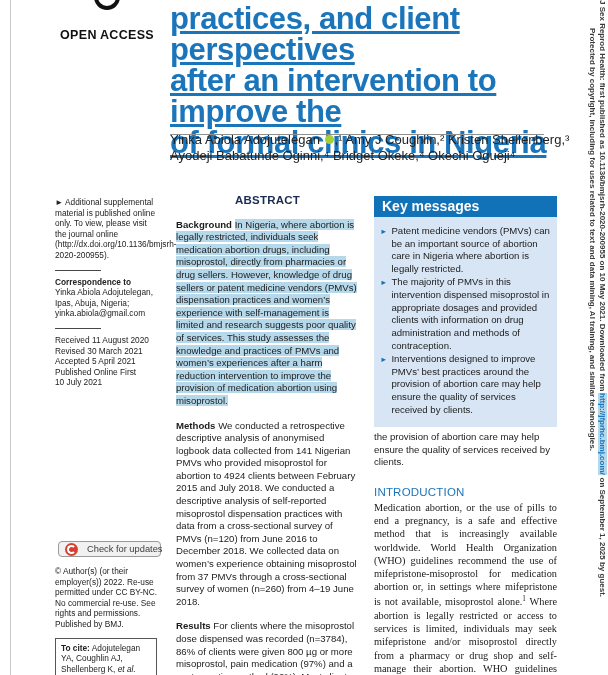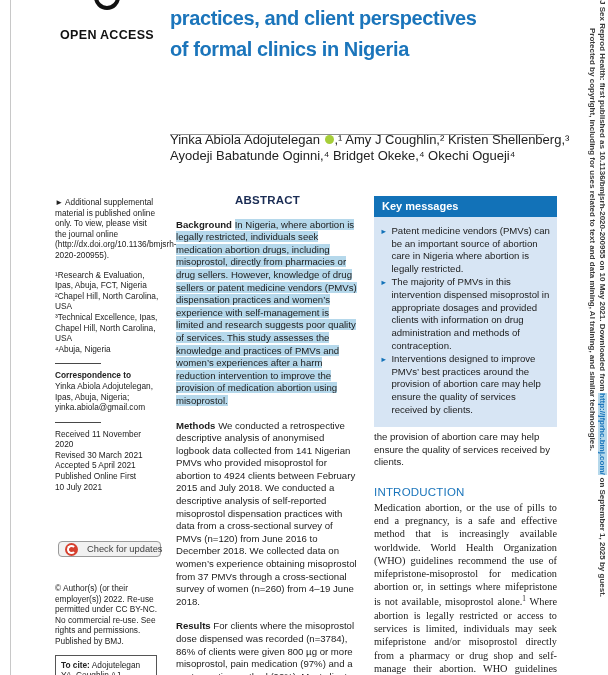--- a/index.html
+++ b/index.html
@@ -16,21 +16,21 @@
   .oa { position:absolute; left:55px; top:0; width:104px; text-align:center; }
   .oa-clip { height:13px; overflow:hidden; }
   .oa-lock { width:26px; height:26px; border:4px solid #111; border-radius:50%;
              margin:-16px auto 0; position:relative; }
   .oa-lock::after { content:""; position:absolute; left:6px; top:6px; width:6px; height:6px;
              background:#111; border-radius:50%; }
   .oa-label { font-weight:bold; font-size:12.5px; letter-spacing:0.3px; color:#111; margin-top:15px; }
 
   
   .title-block { position:absolute; left:170px; top:3px; width:392px; }
-  .title-line { font-size:20px; font-weight:bold; color:#1b75bb; line-height:31px; letter-spacing:-0.4px; }
+  .title-line { font-size:31px; font-weight:bold; color:#1b75bb; line-height:31px; letter-spacing:-0.4px;text-decoration:underline; }
   .title-rule { position:absolute; left:170px; top:134px; width:374px; height:1px; background:#8f8f8f; }
   .authors { position:absolute; left:170px; top:132px; width:402px; font-size:13px; line-height:15.5px; color:#222; }
   .orcid { display:inline-block; width:9px; height:9px; border-radius:50%; background:#a6ce39; vertical-align:baseline; margin:0 1px; }
 
   
   .sidebar { position:absolute; left:55px; top:197px; width:105px;
              font-size:8.3px; line-height:10.6px; color:#222; }
   .sidebar .blk { margin:0 0 9px 0; }
   .aff div { margin:0; }
   .side-rule { border:0; border-top:1px solid #474747; width:46px; margin:7px 0 6px 0; }
@@ -38,35 +38,35 @@
 
   .bottom-left { position:absolute; left:55px; top:541px; width:110px;
                  font-size:8.3px; line-height:10.6px; color:#222; }
   .check-btn { display:flex; align-items:center; gap:9px; width:103px; height:16px;
                border:1px solid #9a9a9a; border-radius:4px; background:#f1f1f1;
                padding:0 6px; margin-left:3px; cursor:pointer; }
   .crossmark { width:13px; height:13px; border-radius:50%; background:#d6402f; position:relative; flex:none; }
   .crossmark::after { content:""; position:absolute; left:2px; top:2px; width:5px; height:5px;
                border:2px solid #fff; border-radius:50%; border-right-color:transparent; }
   .check-label { font-size:9.3px; color:#3c3c3c; white-space:nowrap; }
-  .copyright { margin-top:26px; }
+  .copyright { margin-top:9px; }
   .cite-box { margin-top:7px; border:1px solid #555; padding:4px 5px; width:102px; }
 
   
   .abstract-col { position:absolute; left:164px; top:194px; width:207px;
                   font-size:9.6px; line-height:12.6px; color:#1c1c1c; }
   .abs-heading { font-size:11.5px; font-weight:bold; color:#1a2c54; letter-spacing:0.2px; margin:0 0 3px 0;text-align:center; }
   .abs-p { margin:12px; }
   .abs-label { font-weight:bold; }
   .hl { background:#b5d8eb; }
 
   
   .right-col { position:absolute; left:374px; top:196px; width:183px;
                font-size:9.6px; line-height:12.8px; color:#1c1c1c; }
-  .km-head { background:#1272b8; color:#fff; font-weight:bold; font-size:11px; padding:4px 8px 4px; }
+  .km-head { background:#1272b8; color:#fff; font-weight:bold; font-size:14px; padding:4px 8px 4px; }
   .km-body { background:#d7e5f4; padding:8px 7px 10px 6px; }
   .km-item { display:flex; gap:4px; margin:0; }
   .km-arrow { color:#1272b8; font-size:7.5px; line-height:12.8px; flex:none; padding-top:1px; }
   .cont-p { margin:4px 0 0 0; }
   .intro-head { color:#1b75bb; font-weight:normal; font-size:11.5px; margin:17px 0 2px 0; letter-spacing:0.2px; }
   .intro-p { font-family:"Liberation Serif","DejaVu Serif",serif; font-size:10.3px;
              line-height:13.2px; text-align:justify; margin:0; color:#191919; }
 
   
   .watermark { position:absolute; right:1px; top:0; height:675px;
@@ -85,46 +85,41 @@
 
 <div class="oa">
   <div class="oa-clip">
       <div class="oa-lock"></div>
     </div>
   <div class="oa-label">OPEN ACCESS</div>
 </div>
 
 <div class="title-block">
   <div class="title-line">practices, and client perspectives</div>
+  <div class="title-line">after an intervention to improve the</div>
   <div class="title-line">of formal clinics in Nigeria</div>
 </div>
 <div class="title-rule"></div>
 
 <div class="authors">
   <span>Yinka Abiola Adojutelegan</span>
   <span class="orcid"></span><span>,¹ Amy J Coughlin,² Kristen Shellenberg,³</span>
   <div>Ayodeji Babatunde Oginni,⁴ Bridget Okeke,⁴ Okechi Ogueji⁴</div>
 </div>
 
 <div class="sidebar">
   <p class="blk">► Additional supplemental material is published online only. To view, please visit the journal online (http://dx.doi.org/10.1136/bmjsrh-2020-200955).</p>
-  <div class="blk aff">
-    <div>¹Research &amp; Evaluation, Ipas, Abuja, FCT, Nigeria</div>
-    <div>²Chapel Hill, North Carolina, USA</div>
-    <div>³Technical Excellence, Ipas, Chapel Hill, North Carolina, USA</div>
-    <div>⁴Abuja, Nigeria</div>
-  </div>
   <hr class="side-rule">
   <div class="blk">
     <div class="corr-label">Correspondence to</div>
     <div>Yinka Abiola Adojutelegan, Ipas, Abuja, Nigeria; yinka.abiola@gmail.com</div>
   </div>
   <hr class="side-rule">
   <div class="blk">
-    <div>Received 11 November 2020</div>
+    <div>Received 11 August 2020</div>
     <div>Revised 30 March 2021</div>
     <div>Accepted 5 April 2021</div>
     <div>Published Online First</div>
     <div>10 July 2021</div>
   </div>
 </div>
 
 <div class="bottom-left">
   <div class="check-btn">
     <span class="crossmark"></span>

